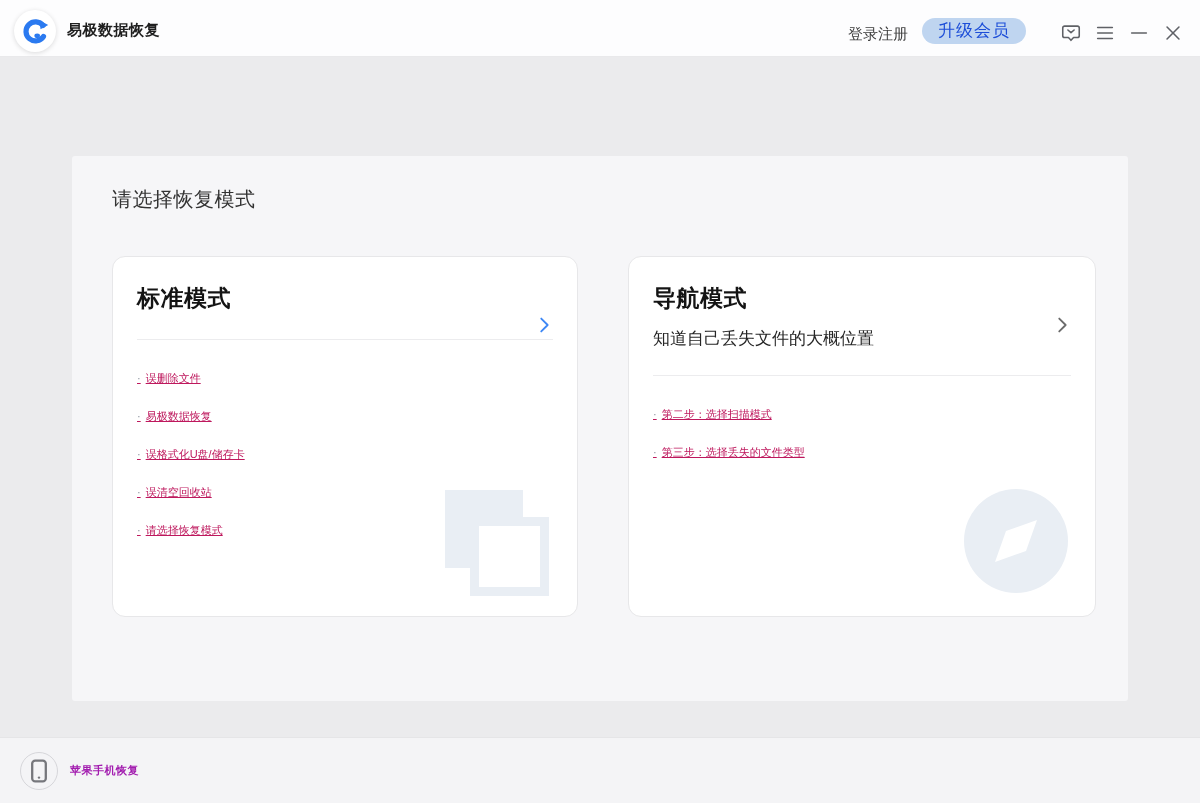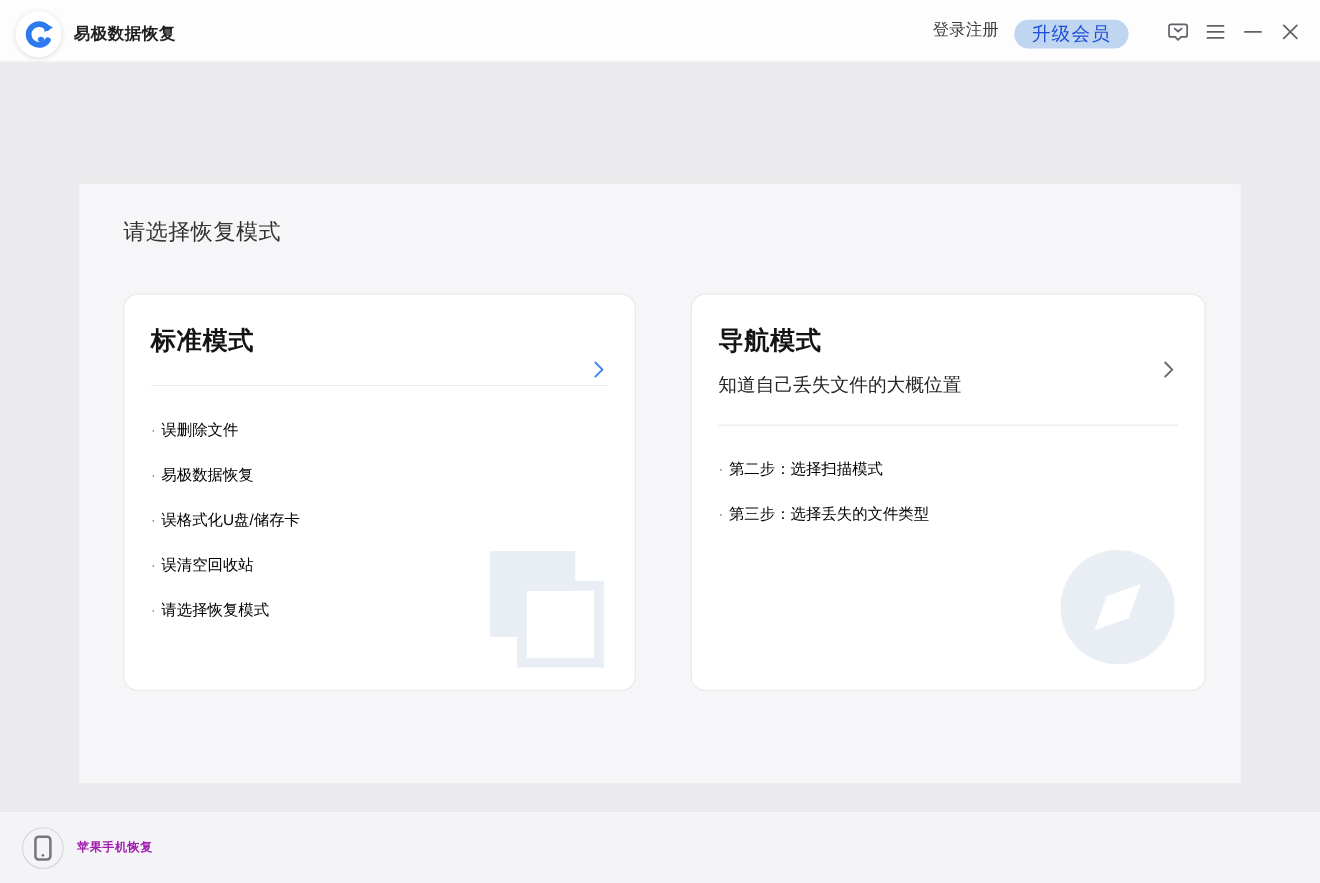--- a/index.html
+++ b/index.html
@@ -21,54 +21,54 @@
     padding: 5px 16px 0 14px;
   }
   .tb-left { display: flex; align-items: center; }
   .logo-circle {
     width: 42px; height: 42px; border-radius: 50%;
     background: #ffffff;
     box-shadow: 0 1px 5px rgba(0,0,0,0.14);
     display: flex; align-items: center; justify-content: center;
   }
   .app-title { font-size: 15px; font-weight: bold; color: #1f1f1f; margin-left: 11px; letter-spacing: 0.5px; }
-  .tb-right { display: flex; align-items: flex-start; }
+  .tb-right { display: flex; align-items: flex-end; }
   .login-link { font-size: 15px; color: #3d3d3d; margin-right: 14px; cursor: pointer; }
   .upgrade-pill {
     height: 26px; line-height: 26px; padding: 0 16px;
     background: #bfd5f0; color: #1d4ed8;
     font-size: 17px; border-radius: 13px; letter-spacing: 1px;
     margin-right: 22px; cursor: pointer;
   }
   .tb-icon { width: 22px; height: 22px; margin-left: 12px; display: flex; align-items: center; justify-content: center; cursor: pointer; }
   .tb-icon svg { display: block; }
 
   
   .main { position: absolute; top: 57px; left: 0; width: 1200px; height: 680px; background: #ebebed; }
   .panel {
-    position: absolute; left: 72px; top: 110px; width: 1056px; height: 545px;
+    position: absolute; left: 72px; top: 99px; width: 1056px; height: 545px;
     background: #f6f6f8; border-radius: 3px;
   }
   .heading {
     position: absolute; left: 40px; top: 30px;
     font-size: 20px; font-weight: 500; color: #333333; margin: 0;
     letter-spacing: 0.5px;
   }
   .card {
     position: absolute; top: 100px; height: 361px;
     background: #ffffff; border: 1px solid #e7e7e9; border-radius: 13px;
     cursor: pointer;
   }
   .card-left  { left: 40px;  width: 466px; }
   .card-right { left: 556px; width: 468px; }
   .card-title { margin: 26px 24px 0; font-size: 23px; font-weight: bold; color: #141414; letter-spacing: 0.5px; }
   .card-subtitle { margin: 13px 24px 0; font-size: 17px; color: #262626; }
   .divider { margin: 25px 24px 0; border-top: 1px solid #ececee; height: 0; }
   .card-list { list-style: none; margin: 31px 24px 0; padding: 0; position: relative; z-index: 2; }
-  .card-list li { font-size: 14px; color: #000000; margin-bottom: 23px; }
+  .card-list li { font-size: 11px; color: #be185d; margin-bottom: 23px; text-decoration: underline; }
   .card-list li::before { content: "·"; margin-right: 5px; color: #8c939d; }
   .chevron { position: absolute; right: 22px; top: 57px; width: 22px; height: 22px; }
   .watermark { position: absolute; z-index: 1; }
   .wm-squares { right: 28px; top: 233px; }
   .wm-compass { right: 27px; top: 232px; }
 
   
   .footer {
     position: absolute; top: 737px; left: 0; width: 1200px; height: 66px;
     background: #f4f4f6; border-top: 1px solid #e5e5e7;

